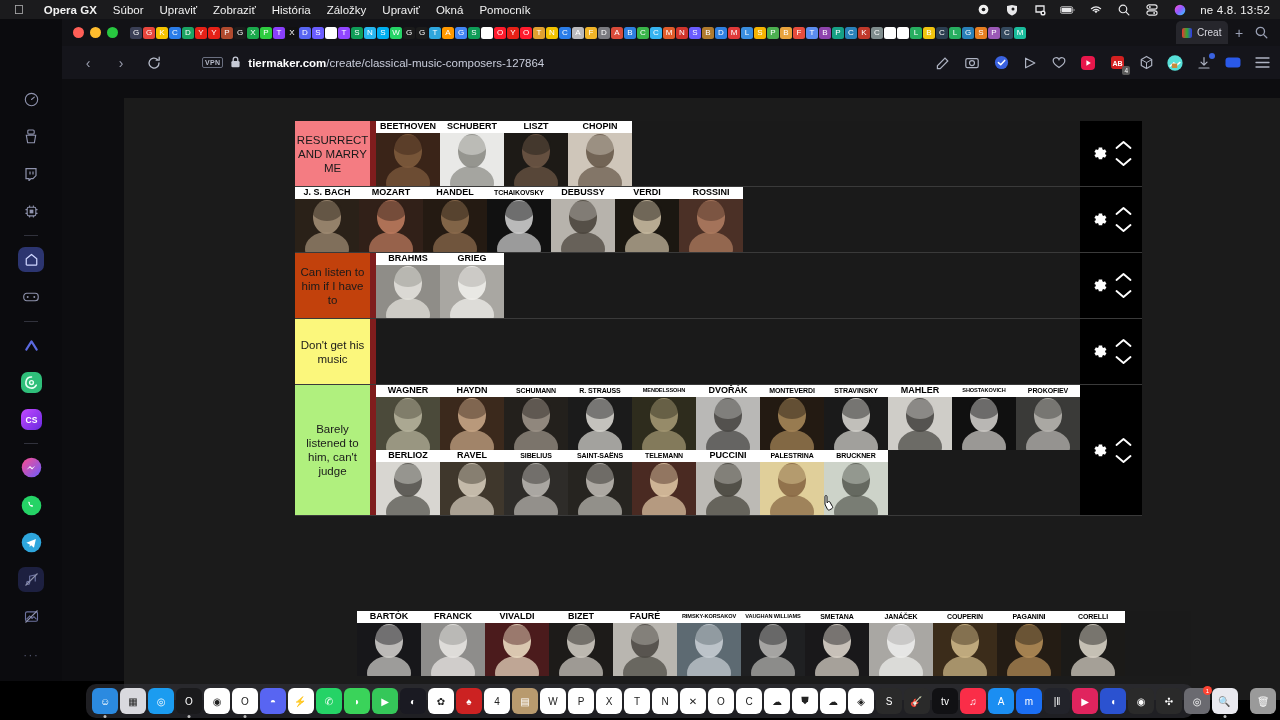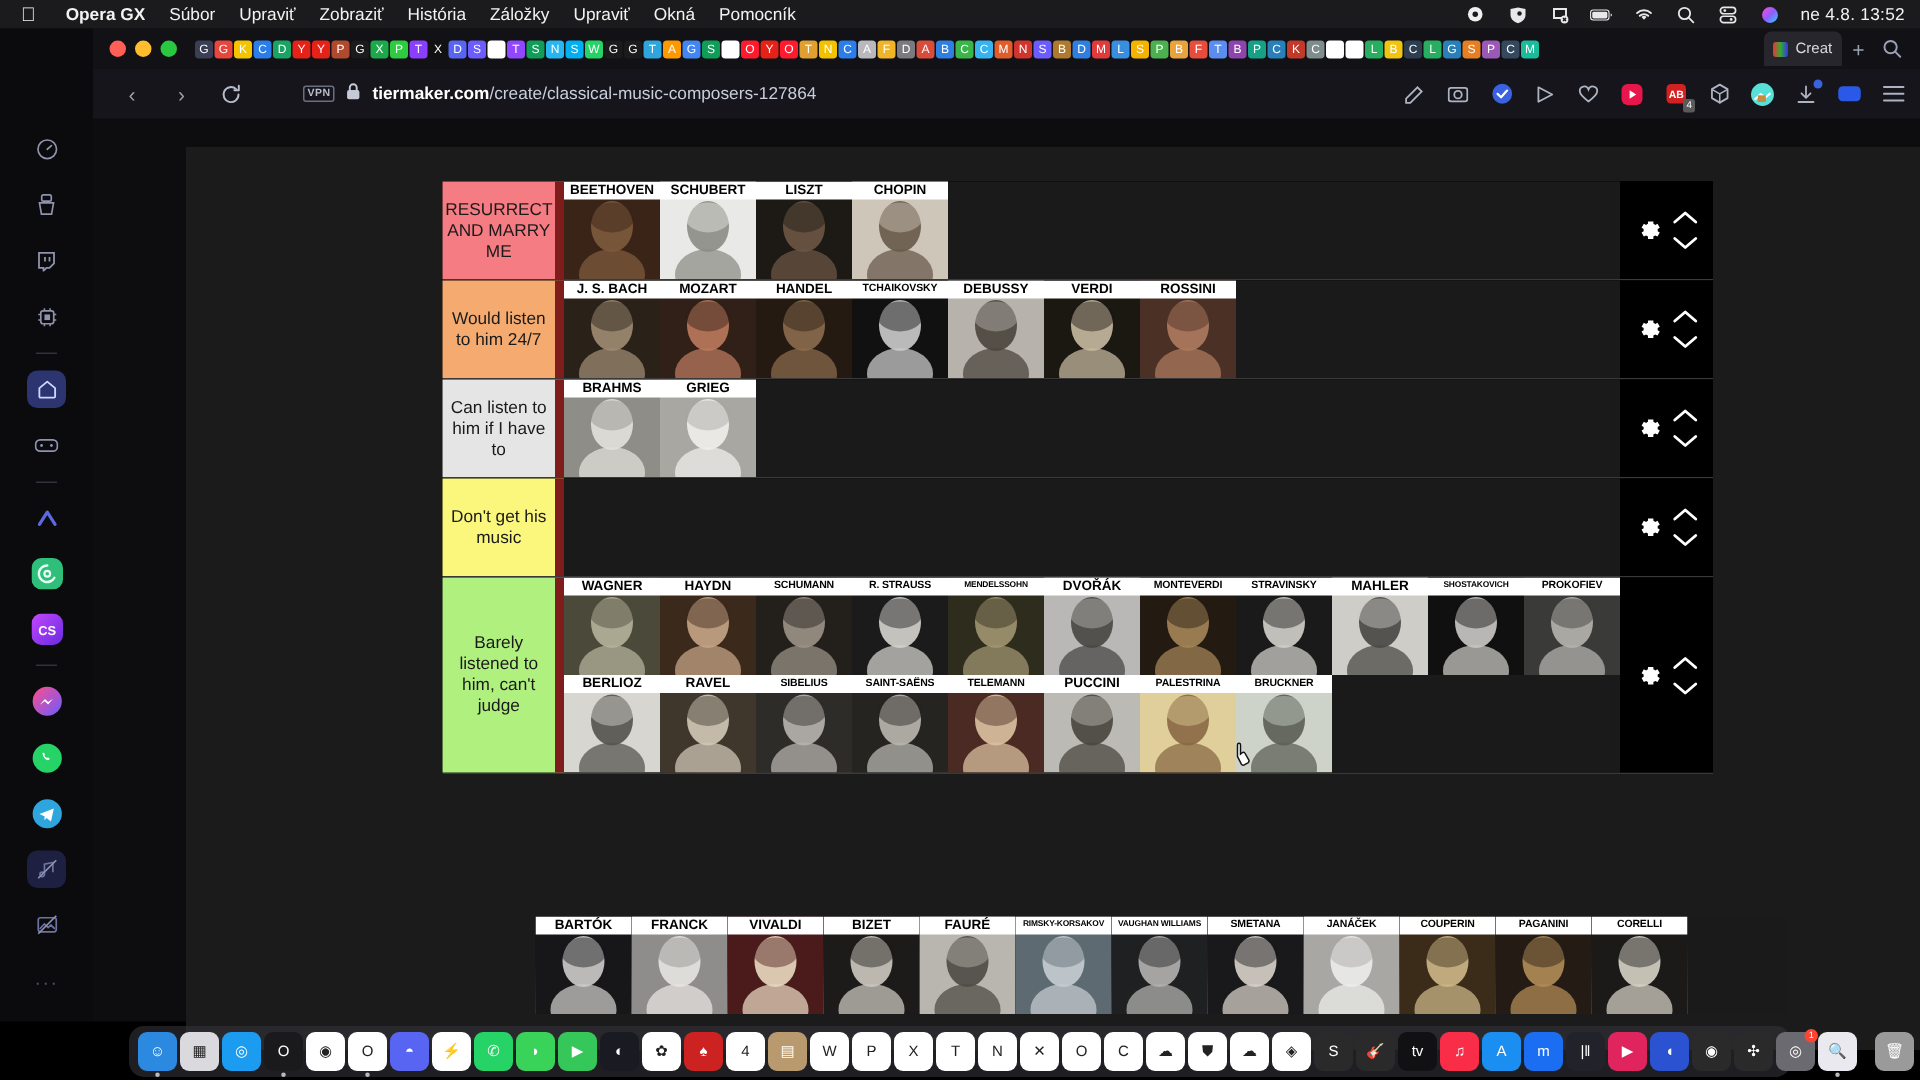--- a/index.html
+++ b/index.html
@@ -537,21 +537,20 @@
                 <span><svg width="17" height="10" viewBox="0 0 17 10">
                     <path d="M1.5 8L8.5 2l7 6" fill="none" stroke="#fff" stroke-width="1.9" stroke-linecap="round" stroke-linejoin="round"></path>
                   </svg></span>
                 <span><svg width="17" height="10" viewBox="0 0 17 10">
                     <path d="M1.5 2L8.5 8l7-6" fill="none" stroke="#fff" stroke-width="1.9" stroke-linecap="round" stroke-linejoin="round"></path>
                   </svg></span>
               </div>
             </div>
           </div>
           <div class="tierrow">
-            <div class="tierlabel" style="background: rgb(245, 171, 112);">Would listen to him 24/7</div>
             <div class="tiercells">
               <div class="card">
                 <div class="ph" style="background: linear-gradient(165deg, rgb(42, 33, 24) 0%, rgb(42, 33, 24) 40%, rgb(157, 138, 114) 120%);">
                   <svg width="64" height="65" viewBox="0 0 64 65" style="display:block">
                     <rect width="64" height="65" fill="#2a2118"></rect>
                     <ellipse cx="32" cy="30" rx="14" ry="17" fill="#9d8a72" opacity="0.92"></ellipse>
                     <ellipse cx="32" cy="62" rx="22" ry="17" fill="#9d8a72" opacity="0.75"></ellipse>
                     <ellipse cx="32" cy="24" rx="15" ry="10" fill="#2a2118" opacity="0.45"></ellipse>
                   </svg>
                 </div>
@@ -635,21 +634,21 @@
                 <span><svg width="17" height="10" viewBox="0 0 17 10">
                     <path d="M1.5 8L8.5 2l7 6" fill="none" stroke="#fff" stroke-width="1.9" stroke-linecap="round" stroke-linejoin="round"></path>
                   </svg></span>
                 <span><svg width="17" height="10" viewBox="0 0 17 10">
                     <path d="M1.5 2L8.5 8l7-6" fill="none" stroke="#fff" stroke-width="1.9" stroke-linecap="round" stroke-linejoin="round"></path>
                   </svg></span>
               </div>
             </div>
           </div>
           <div class="tierrow">
-            <div class="tierlabel" style="background: #e5e5e5;">Can listen to him if I have to</div>
+            <div class="tierlabel" style="background: #c2410c;">Can listen to him if I have to</div>
             <div class="tiercells">
               <div class="card">
                 <div class="ph" style="background: linear-gradient(165deg, rgb(143, 141, 136) 0%, rgb(143, 141, 136) 40%, rgb(226, 224, 218) 120%);">
                   <svg width="64" height="65" viewBox="0 0 64 65" style="display:block">
                     <rect width="64" height="65" fill="#8f8d88"></rect>
                     <ellipse cx="32" cy="30" rx="14" ry="17" fill="#e2e0da" opacity="0.92"></ellipse>
                     <ellipse cx="32" cy="62" rx="22" ry="17" fill="#e2e0da" opacity="0.75"></ellipse>
                     <ellipse cx="32" cy="24" rx="15" ry="10" fill="#8f8d88" opacity="0.45"></ellipse>
                   </svg>
                 </div>

